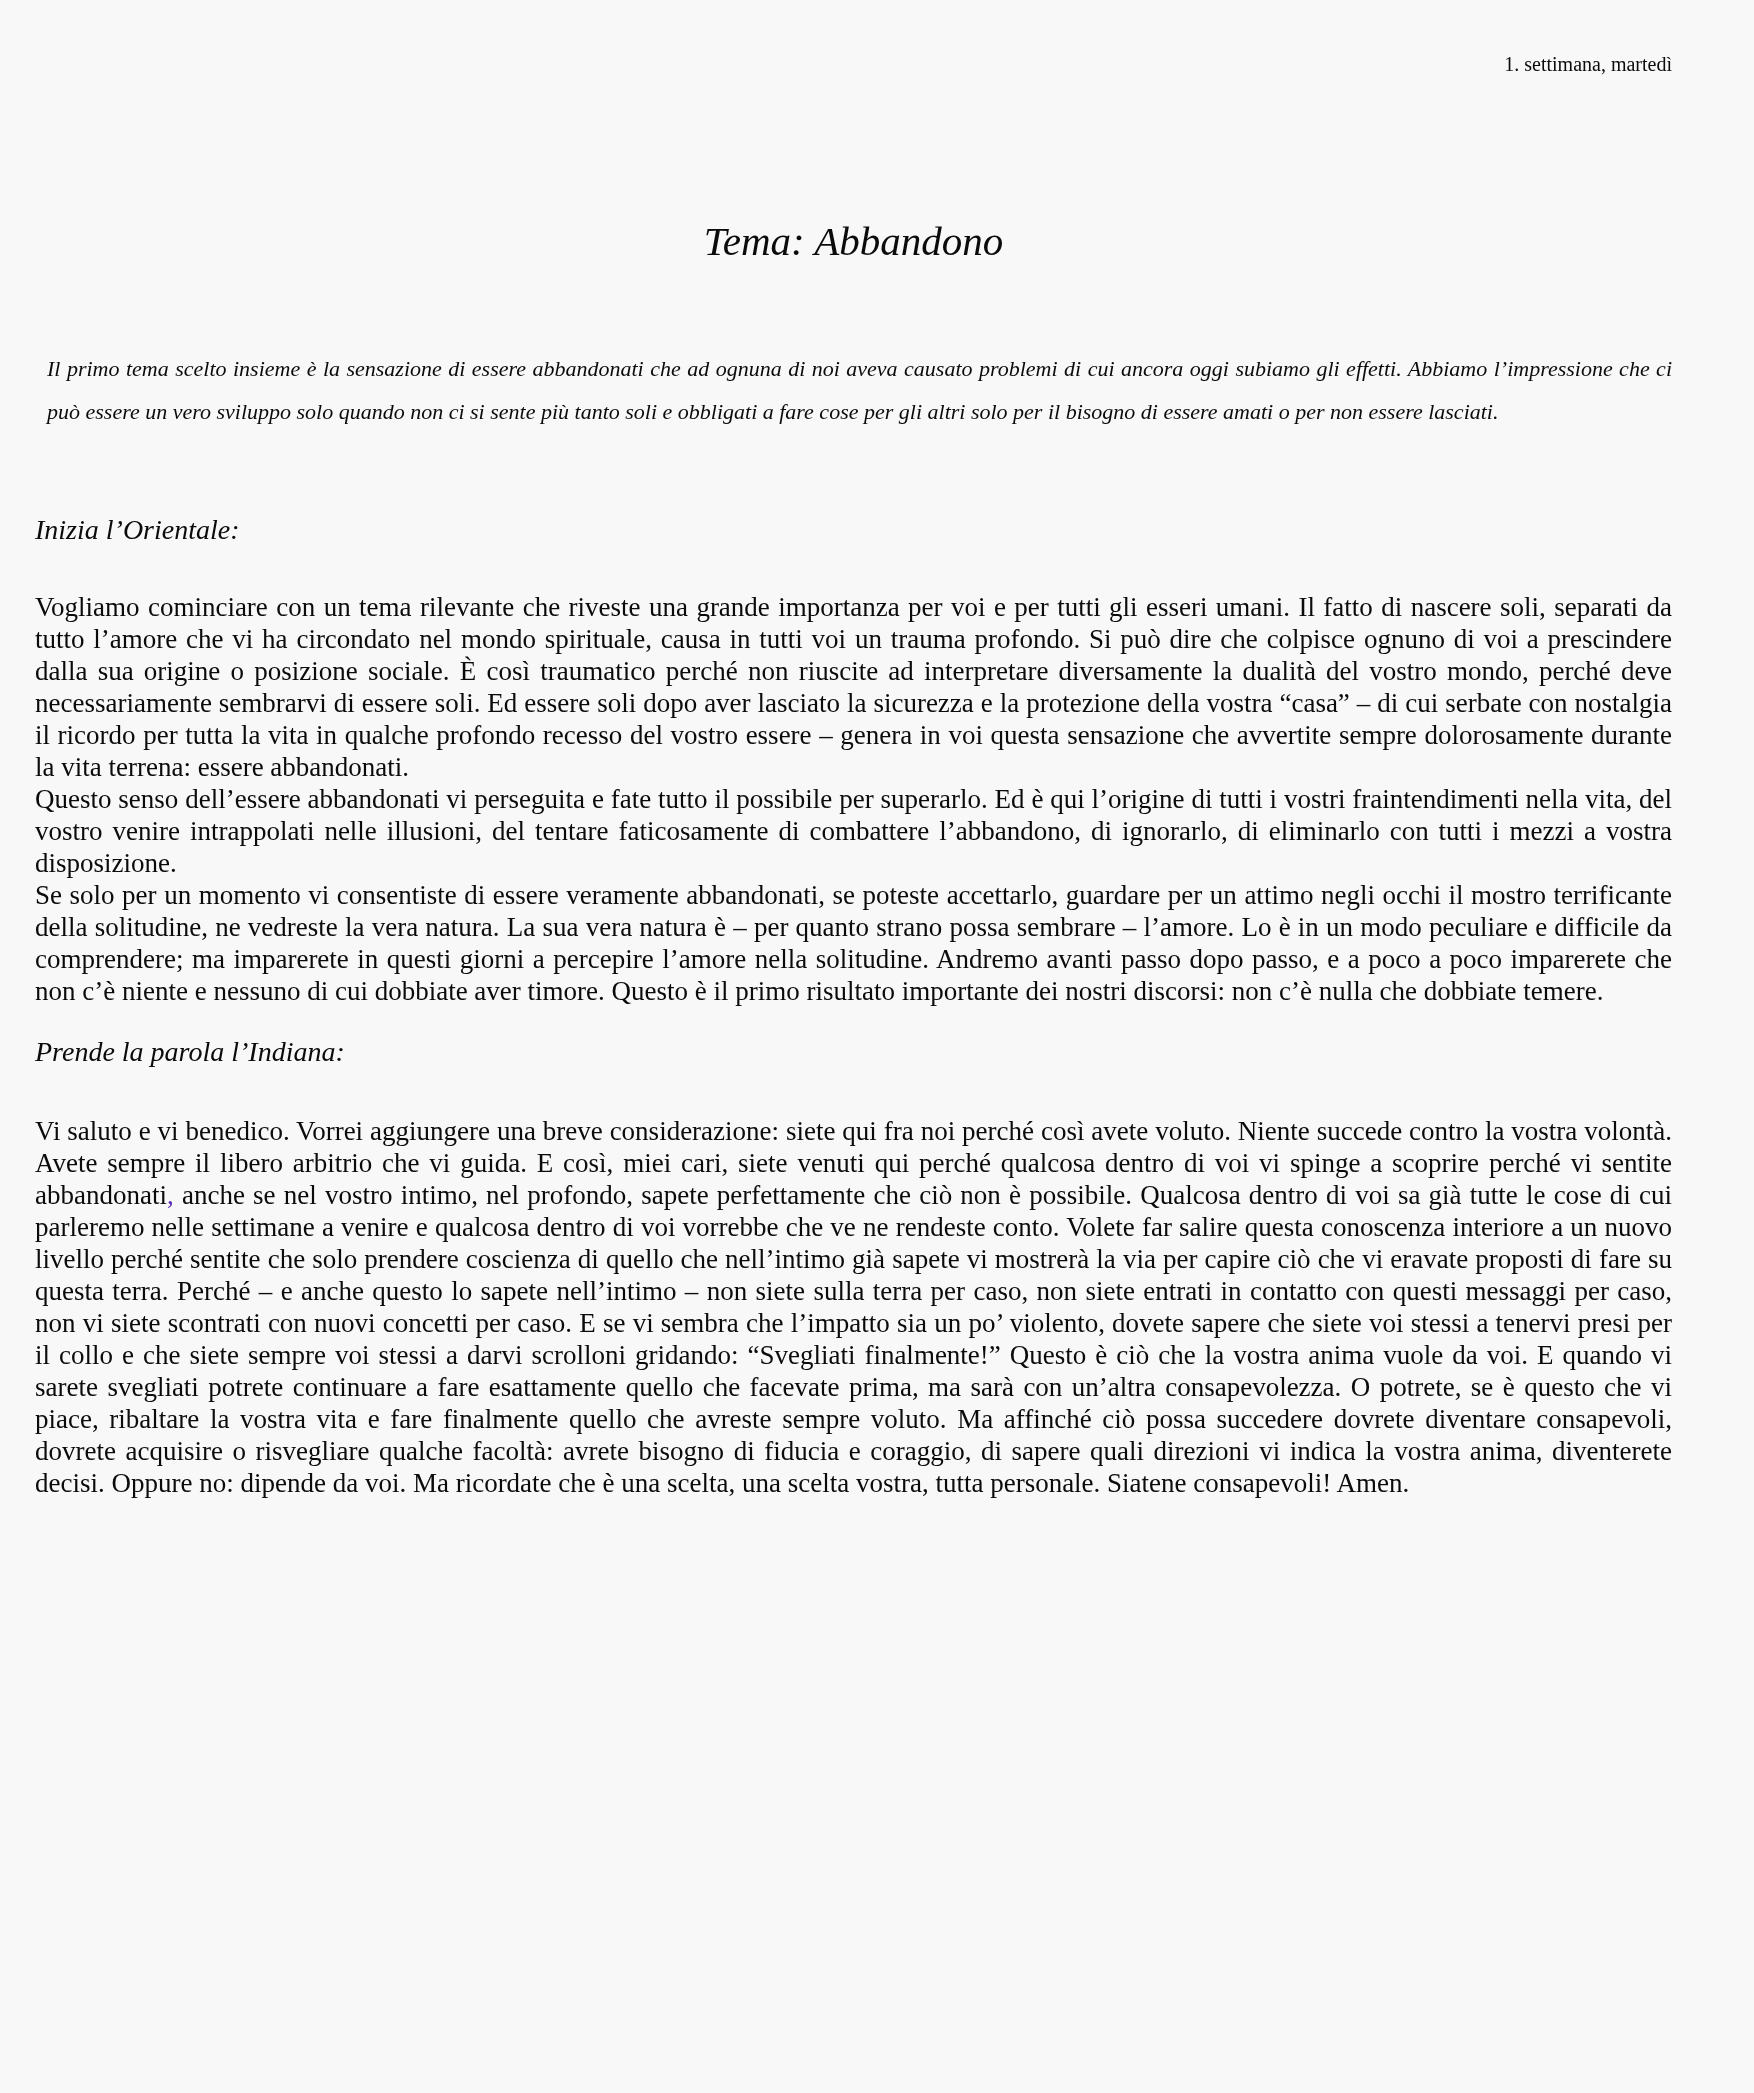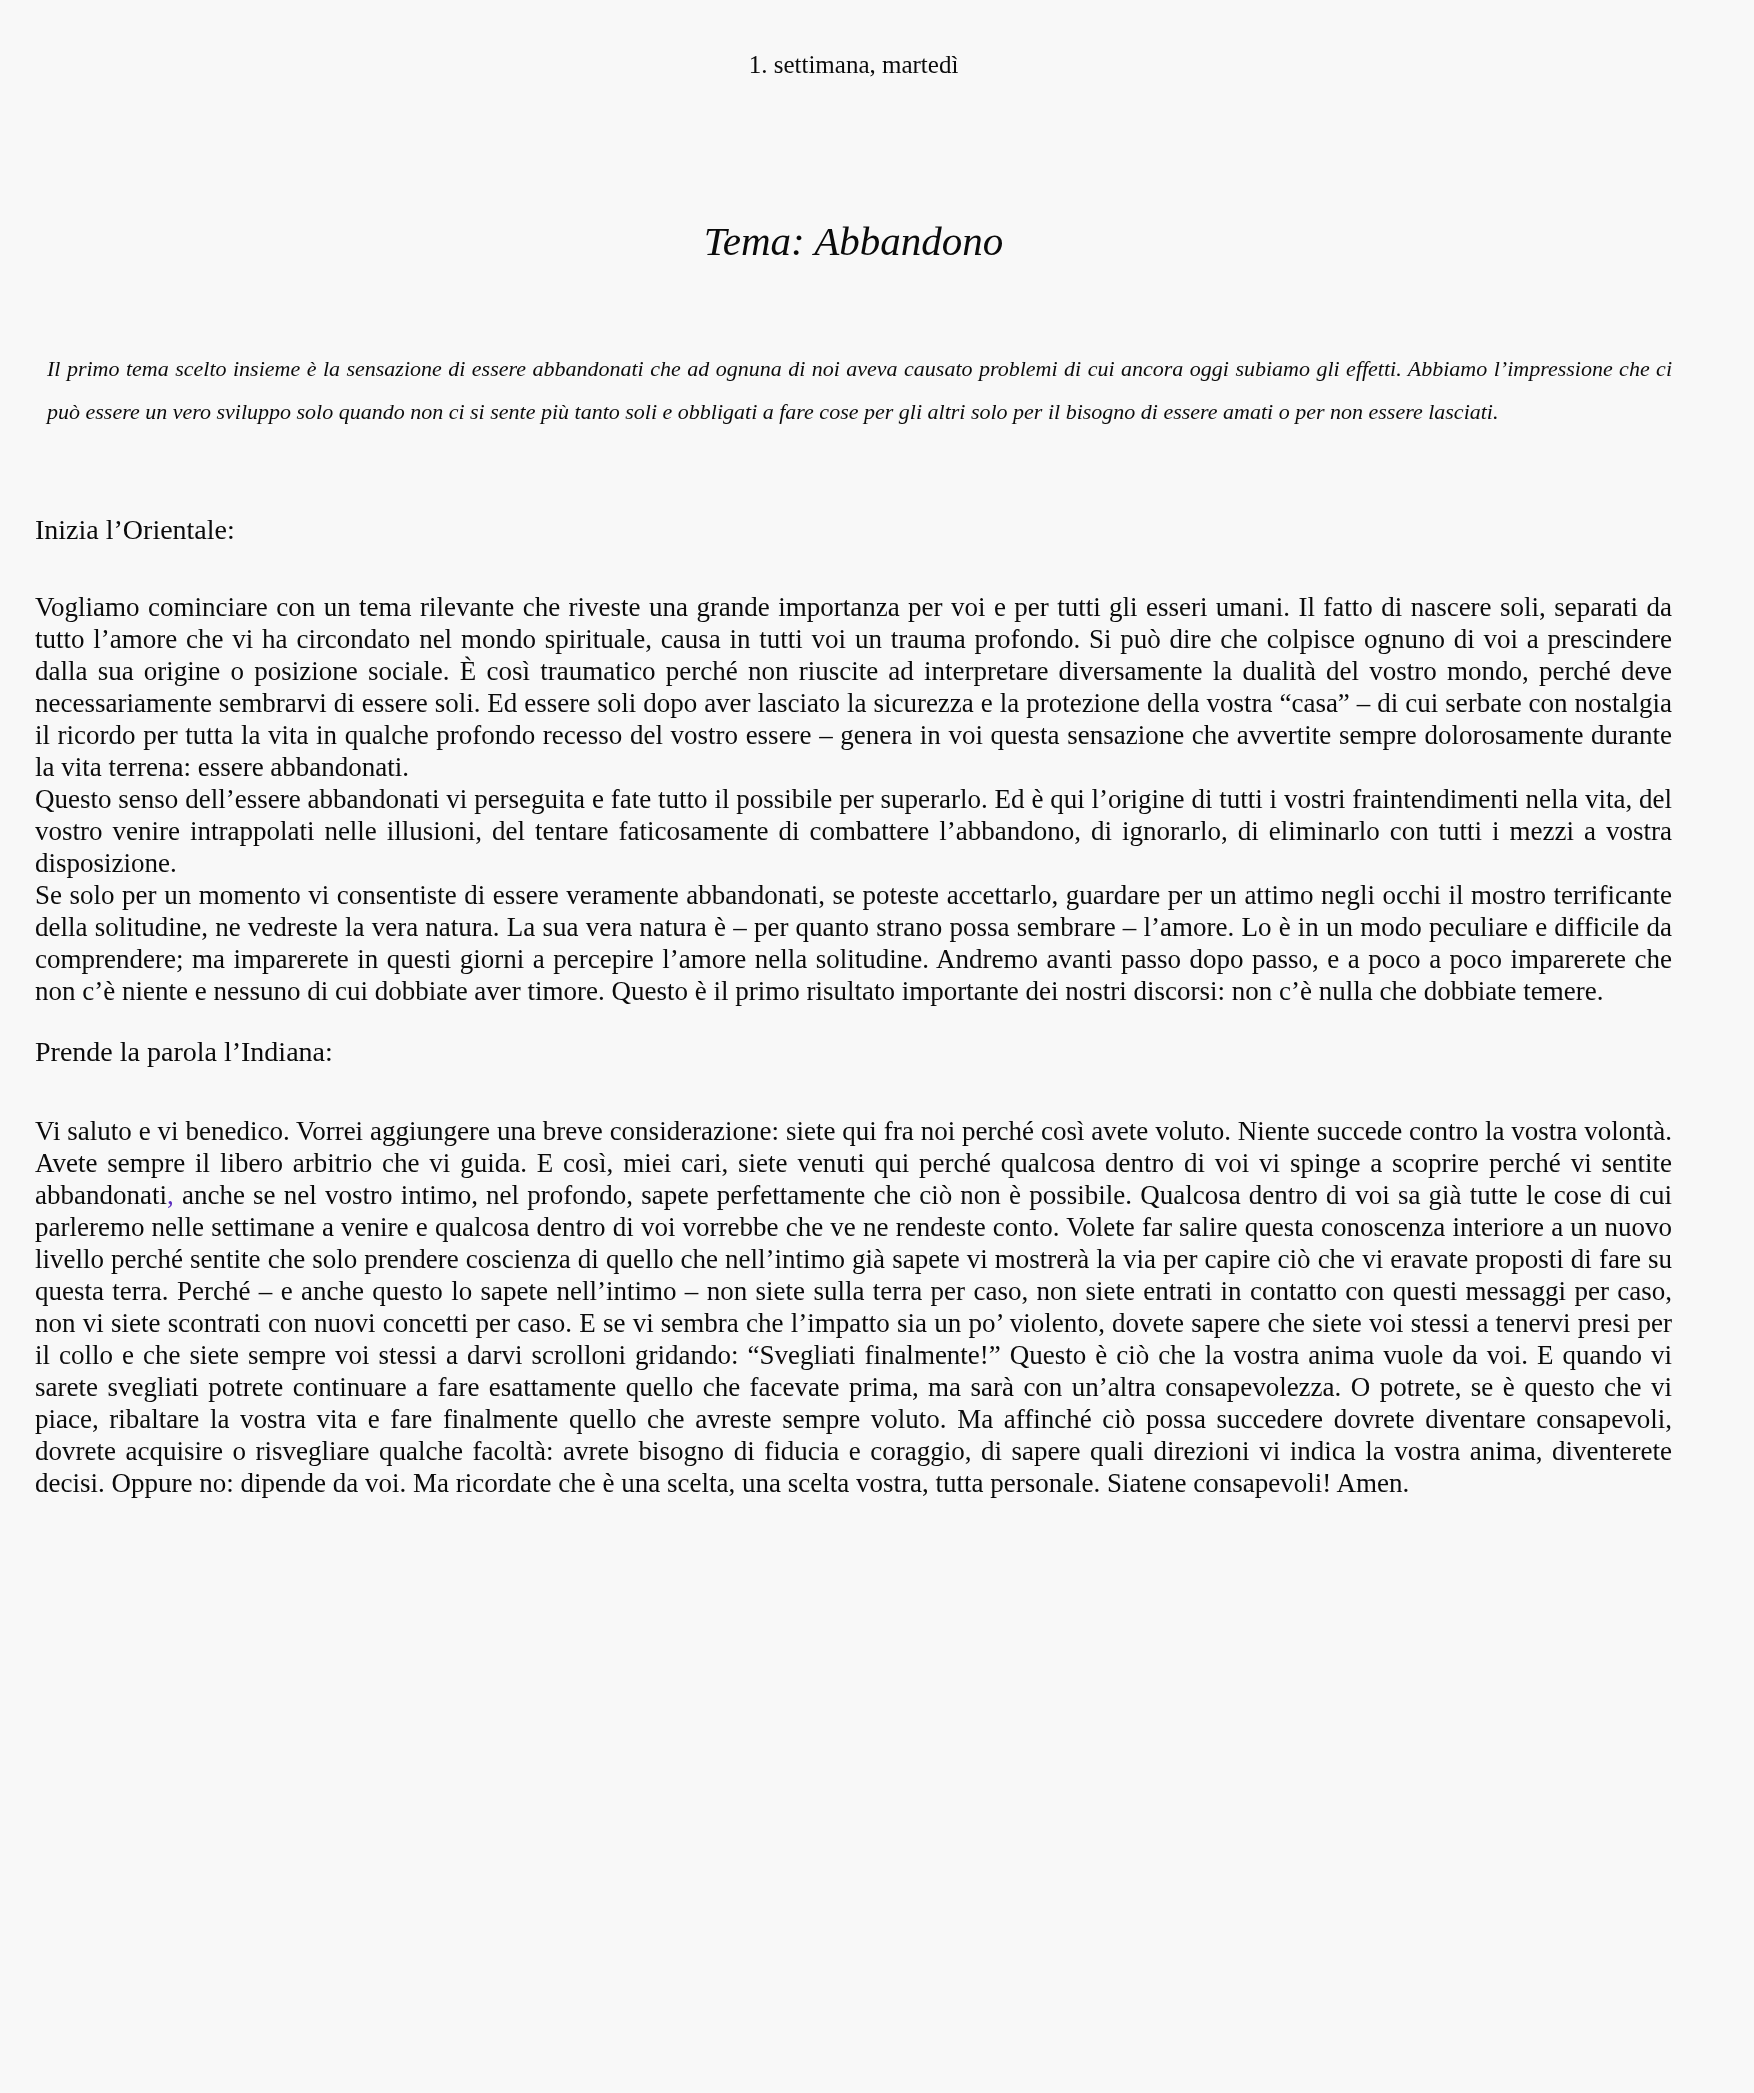--- a/index.html
+++ b/index.html
@@ -14,41 +14,42 @@
     position: relative;
     width: 1754px;
     height: 2093px;
     box-sizing: border-box;
     background: #f8f8f8;
     color: #0b0b0b;
     padding: 48px 82px 0 35px;
     overflow: hidden;
   }
   .doc-header {
-    text-align: center;
-    font-size: 25px;
+    text-align: right;
+    font-size: 20px;
     line-height: 33px;
   }
   .doc-title {
     margin: 135px 0 6px 0;
     text-align: center;
     font-style: italic;
     font-weight: normal;
     font-size: 41px;
     line-height: 51px;
   }
   .intro-paragraph {
     margin: 80px 0 0 12px;
     font-style: italic;
     font-size: 22px;
     line-height: 43px;
     text-align: justify;
   }
   .speaker-heading {
     margin: 79px 0 0 0;
+    font-style: italic;
     font-size: 28px;
     line-height: 35px;
   }
   .speech {
     margin: 44px 0 0 0;
     font-size: 27px;
     line-height: 32px;
     text-align: justify;
   }
   .speech p {

